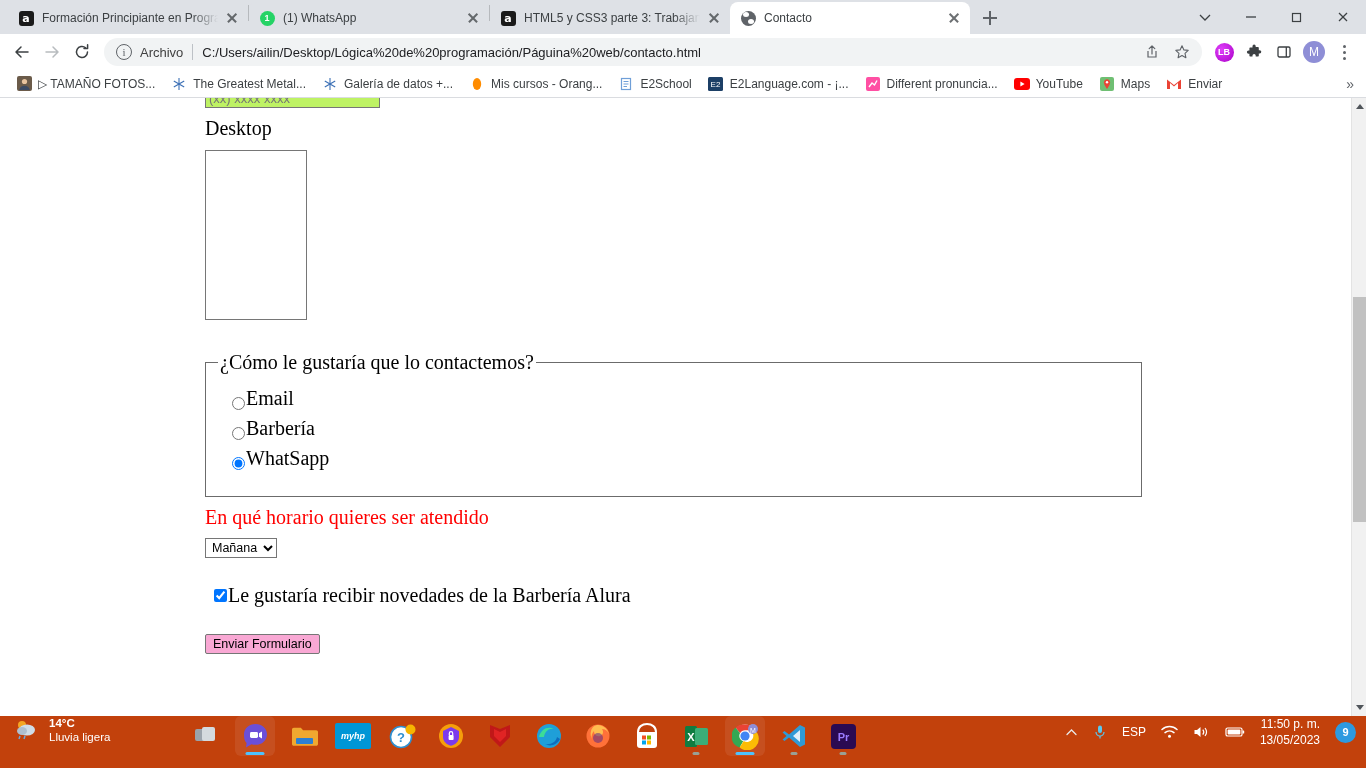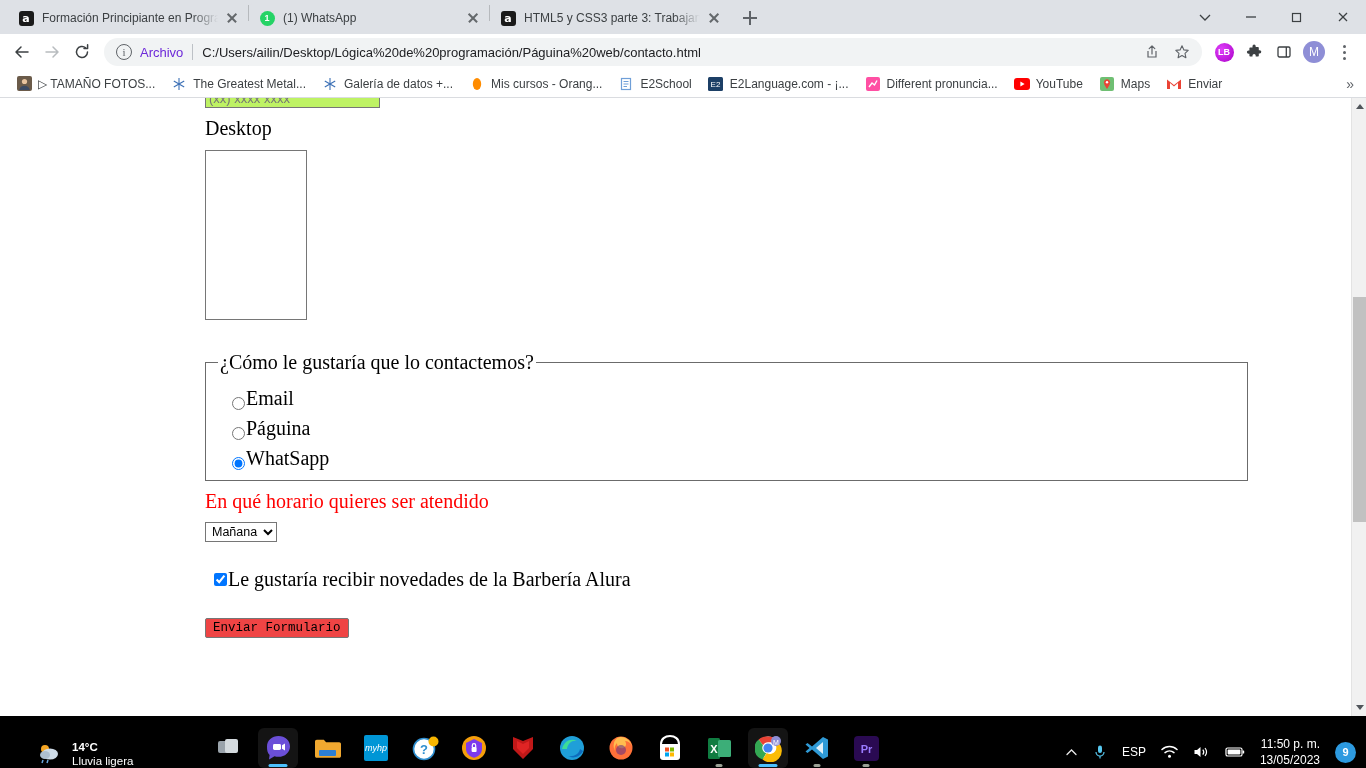--- a/index.html
+++ b/index.html
@@ -101,21 +101,21 @@
   .omnibox {
     flex: 1 1 auto; height: 28px; background: #f1f3f4; border-radius: 14px;
     display: flex; align-items: center; padding: 0 6px 0 12px; margin: 0 6px;
     font-size: 13px; color: #202124; min-width: 0;
   }
   .omni-info {
     width: 16px; height: 16px; border: 1.3px solid #5f6368; border-radius: 50%;
     flex: 0 0 16px; color: #5f6368; font-size: 11px; line-height: 14px; text-align: center;
     font-family: "Liberation Serif", serif;
   }
-  .omni-scheme { margin-left: 8px; color: #6d28d9; font-size: 13px; white-space: nowrap; }
+  .omni-scheme { margin-left: 8px; color: #404040; font-size: 13px; white-space: nowrap; }
   .omni-divider { width: 1px; height: 16px; background: #bdc1c6; margin: 0 9px; flex:0 0 1px;}
   .omni-url { flex: 1 1 auto; white-space: nowrap; overflow: hidden; color: #202124; }
   .omni-right { display: flex; align-items: center; gap: 2px; margin-left: 6px; }
 
   .ext-dot {
     width: 19px; height: 19px; border-radius: 50%;
     background: radial-gradient(circle at 35% 35%, #e040fb, #aa00c7);
     color: #fff; font-size: 9px; font-weight: bold; text-align: center; line-height: 19px;
     font-family: "Liberation Sans", sans-serif;
   }
@@ -159,43 +159,43 @@
 
   .label-serif { font-family: "Liberation Serif", serif; font-size: 20px; color: #000; line-height: 1.2; }
 
   textarea.msg {
     width: 102px; height: 170px; border: 1px solid #767676; resize: none;
     font-family: "Liberation Sans", sans-serif; font-size: 13px; display: block;
     background: #fff;
   }
 
   fieldset.contact-fs {
-    border: 1px solid #6b6b6b; width: 1043px; margin: 0; padding: 6px 0 10px 12px;
+    border: 1px solid #6b6b6b; width: 937px; margin: 0; padding: 6px 0 26px 12px;
   }
   fieldset.contact-fs legend {
     font-family: "Liberation Serif", serif; font-size: 20px; padding: 0 2px; color:#000;
   }
   .radio-row { display: flex; align-items: flex-end; margin: 7px 0 0 14px; }
   .radio-row input[type=radio] { margin: 0 1px 0 0; width: 13px; height: 13px; }
   .radio-row label { font-family: "Liberation Serif", serif; font-size: 20px; color: #000; }
 
   .hours-title { color: #ff0000; font-family: Liberation Serif, serif; font-size: 20px; margin-top: 9px; }
 
   select.hours {
     margin-top: 9px; font-family: "Liberation Sans", sans-serif; font-size: 12.5px;
     border: 1px solid #767676; background: #fff; padding: 1px 2px; height: 20px; color:#000;
   }
 
   .check-row { display: flex; align-items: center; margin-top: 26px; }
   .check-row input[type=checkbox] { width: 13px; height: 13px; margin: 0 1px 0 9px; }
   .check-row label { font-family: "Liberation Serif", serif; font-size: 20px; color: #000; }
 
   button.submit {
-    margin-top: 27px; font-family: Liberation Mono, monospace; font-size: 12.5px;
-    padding: 2px 7px; border: 1px solid #767676; background: #ef4444; color: #000;
+    margin-top: 27px; font-family: Liberation Sans, sans-serif; font-size: 12.5px;
+    padding: 2px 7px; border: 1px solid #767676; background: #f9a8d4; color: #000;
     border-radius: 2px;
   }
 
   
   .scrollbar {
     position: absolute; right: 0; top: 0; width: 15px; height: 618px;
     background: #f1f1f1; border-left: 1px solid #e3e3e3;
   }
   .sb-arrow {
     position: absolute; left: 0; width: 15px; height: 17px;
@@ -209,21 +209,21 @@
   .sb-arrow.up i { border-bottom: 5px solid #50555a; }
   .sb-arrow.down i { border-top: 5px solid #50555a; }
   .sb-thumb {
     position: absolute; left: 1px; width: 13px; top: 199px; height: 225px;
     background: #c1c1c1; border-radius: 0;
   }
 
   
   .taskbar {
     position: absolute; left: 0; top: 716px; width: 1366px; height: 52px;
-    background: #000000; display: flex; align-items: flex-end; color: #fff; padding-left: 23px;
+    background: #c2410c; display: flex; align-items: flex-start; color: #fff;
   }
   .weather {
     display: flex; align-items: center; gap: 9px; padding-left: 14px; width: 170px;
   }
   .weather-ico { font-size: 21px; line-height: 1; }
   .weather-txt { font-size: 11.5px; line-height: 14px; font-family:"Liberation Sans", sans-serif;}
   .weather-txt .t { font-weight: bold; }
 
   .tb-center { display: flex; align-items: center; gap: 5px; margin-left: 4px; }
   .win-logo {
@@ -260,22 +260,22 @@
   }
   .app.running::after {
     content: ""; position: absolute; bottom: 1px; left: 50%; transform: translateX(-50%);
     width: 7px; height: 3px; border-radius: 2px; background: #9aa094;
   }
   .app.active { background: rgba(255,255,255,.08); }
   .app.active::after {
     content: ""; position: absolute; bottom: 1px; left: 50%; transform: translateX(-50%);
     width: 19px; height: 3px; border-radius: 2px; background: #4cc2ff;
   }
-  .ico-sq { width: 24px; height: 26px; border-radius: 5px; display:flex; align-items:center;
-            justify-content:center; font-size: 12px; font-weight: normal; color:#fff;}
+  .ico-sq { width: 36px; height: 26px; border-radius: 5px; display:flex; align-items:center;
+            justify-content:center; font-size: 12px; font-weight: bold; color:#fff;}
 
   .tray {
     margin-left: auto; display: flex; align-items: center; gap: 15px; padding-right: 10px;
     font-size: 12px; font-family: "Liberation Sans", sans-serif;
   }
   .tray-ico { color: #e8e8e8; display:flex; align-items:center; }
   .clock { text-align: right; line-height: 16px; font-size: 12px; }
   .notif-badge {
     width: 21px; height: 21px; border-radius: 50%; background: #2d9ae0;
     color: #fff; font-size: 11px; text-align: center; line-height: 21px; font-weight: 600;
@@ -301,20 +301,27 @@
         </span>
       <span class="tab-title">(1) WhatsApp</span>
       <span class="tab-close"></span>
     </div>
     <div class="tab-sep"></div>
     <div class="tab inactive">
       <span class="favicon">
           <span class="fav-alura">a</span>
         </span>
       <span class="tab-title">HTML5 y CSS3 parte 3: Trabajand</span>
+      <span class="tab-close"></span>
+    </div>
+    <div class="tab active">
+      <span class="favicon">
+          <span class="fav-globe"></span>
+        </span>
+      <span class="tab-title">Contacto</span>
       <span class="tab-close"></span>
     </div>
     <div class="newtab"></div>
 
     <div class="win-controls">
       <div class="win-btn">
         <svg width="14" height="14" viewBox="0 0 14 14">
             <path d="M2 5 L7 10 L12 5" stroke="#3c4043" stroke-width="1.3" fill="none"></path>
           </svg>
       </div>
@@ -512,21 +519,21 @@
 
         <fieldset class="contact-fs" style="margin-top:31px;">
           <legend>¿Cómo le gustaría que lo contactemos?</legend>
 
           <div class="radio-row">
             <input type="radio" name="contacto" id="r-email" style="">
             <label for="r-email">Email</label>
           </div>
           <div class="radio-row">
             <input type="radio" name="contacto" id="r-tel" style="">
-            <label for="r-tel">Páguina</label>
+            <label for="r-tel">Barbería</label>
           </div>
           <div class="radio-row">
             <input type="radio" name="contacto" id="r-wa" checked="" style="">
             <label for="r-wa">WhatSapp</label>
           </div>
         </fieldset>
 
         <div class="hours-title">En qué horario quieres ser atendido</div>
 
         <select class="hours">

